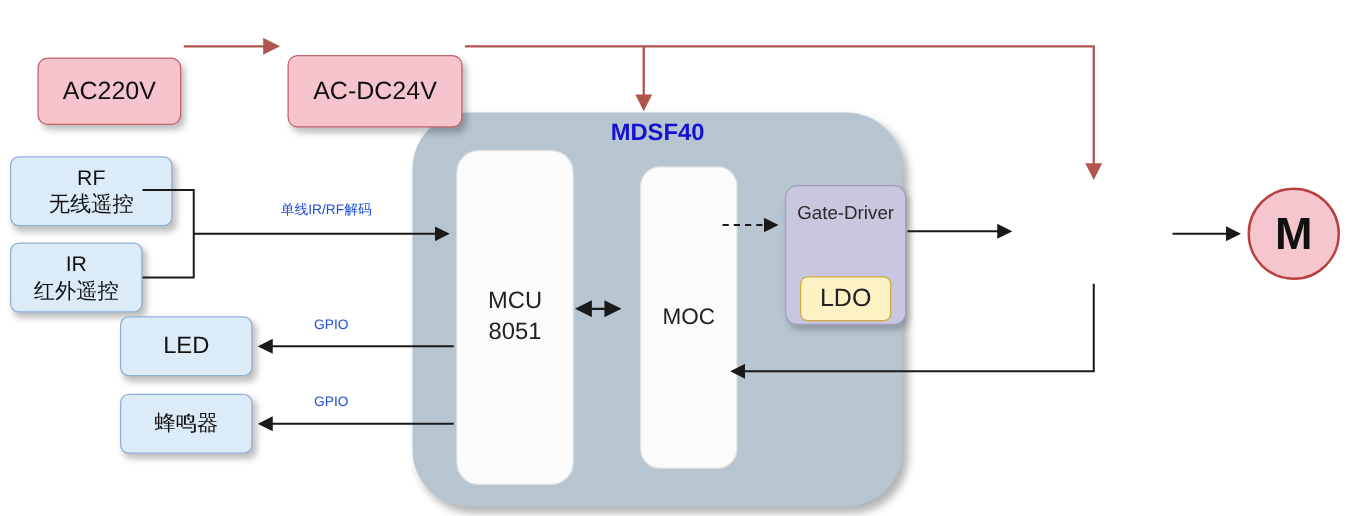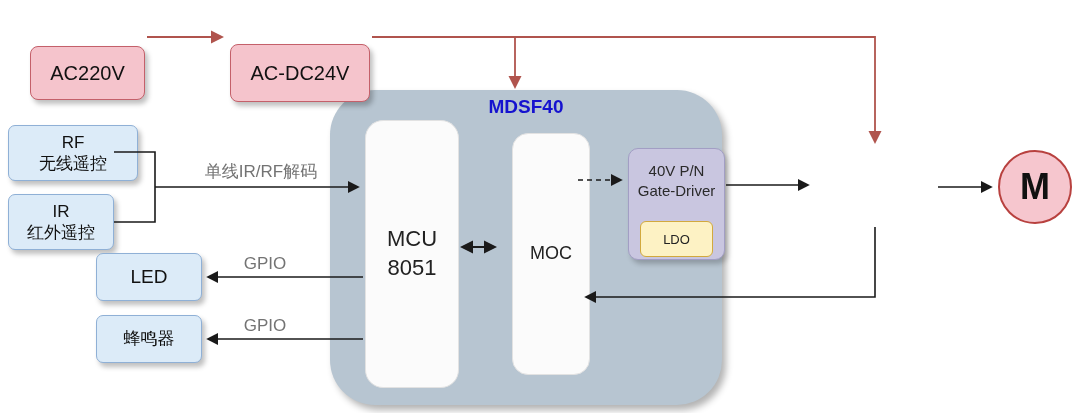--- a/index.html
+++ b/index.html
@@ -9,54 +9,53 @@
        box-sizing:border-box;text-align:center;line-height:1.25;}
   .shadow{box-shadow:3px 4px 5px rgba(0,0,0,0.25);}
   .pink{background:#f5c4cc;border:1.5px solid #c4606a;border-radius:8px;font-size:20px;color:#111;margin-top:36px;}
   .blue{background:#dcebf8;border:1.5px solid #8fb0d6;border-radius:7px;font-size:17px;color:#111;}
   .grayblock{position:absolute;left:330px;top:90px;width:392px;height:315px;background:#b7c5d1;
        border-radius:45px;box-shadow:4px 5px 7px rgba(0,0,0,0.3);}
   .block-title{position:absolute;left:330px;top:96px;width:392px;text-align:center;
        color:#1512cf;font-weight:bold;font-size:19px;}
   .white-inner{position:absolute;background:#fbfbfb;border:1px solid #e2e2e2;border-radius:18px;
        display:flex;flex-direction:column;align-items:center;justify-content:center;
-       font-size:22px;color:#222;line-height:1.3;}
+       font-size:19px;color:#222;line-height:1.3;}
   .driver{position:absolute;left:628px;top:148px;width:97px;height:112px;background:#c9c6e0;
        border:1px solid #a29ec4;border-radius:10px;box-sizing:border-box;text-align:center;
        font-size:15px;color:#2a2a2a;padding-top:12px;line-height:1.35;box-shadow:3px 4px 5px rgba(0,0,0,0.22);}
   .ldo{position:absolute;left:640px;top:221px;width:73px;height:36px;background:#fdf2c4;
        border:1.5px solid #d2a93e;border-radius:6px;display:flex;align-items:center;justify-content:center;
-       font-size:13px;color:#222;box-sizing:border-box;}
+       font-size:20px;color:#222;box-sizing:border-box;}
   .mos{position:absolute;left:815px;top:150px;width:122px;height:76px;background:#fce9c2;
        border:1.5px solid #d8a94a;border-radius:14px;display:flex;align-items:center;justify-content:center;
        font-size:20px;color:#111;box-sizing:border-box;box-shadow:3px 4px 5px rgba(0,0,0,0.22);}
   .motor{position:absolute;left:998px;top:150px;width:74px;height:74px;background:#f6c6ce;
        border:2px solid #b8413f;border-radius:50%;display:flex;align-items:center;justify-content:center;
        font-size:36px;font-weight:bold;color:#111;box-sizing:border-box;}
-  .edge-label{position:absolute;font-size:17px;color:#737373;text-align:center;}
+  .edge-label{position:absolute;font-size:11px;color:#1d4ed8;text-align:center;}
   svg.connectors{position:absolute;left:0;top:0;width:1080px;height:413px;pointer-events:none;}
 </style>
 </head>
 <body>
 
 <div class="stage">
 
   <div class="grayblock"></div>
   <div class="block-title">MDSF40</div>
 
   <div class="white-inner" style="left:365px;top:120px;width:92px;height:266px;">
     <span>MCU</span>
     <span>8051</span>
   </div>
   <div class="white-inner" style="left:512px;top:133px;width:76px;height:240px;border-radius:16px;font-size:18px;text-align:center;">
     <span>MOC</span>
   </div>
 
   <div class="driver">
-    <div>40V P/N</div>
     <div>Gate-Driver</div>
   </div>
   <div class="ldo">
     <span>LDO</span>
   </div>
 
   <div class="motor">
     <span>M</span>
   </div>
 

